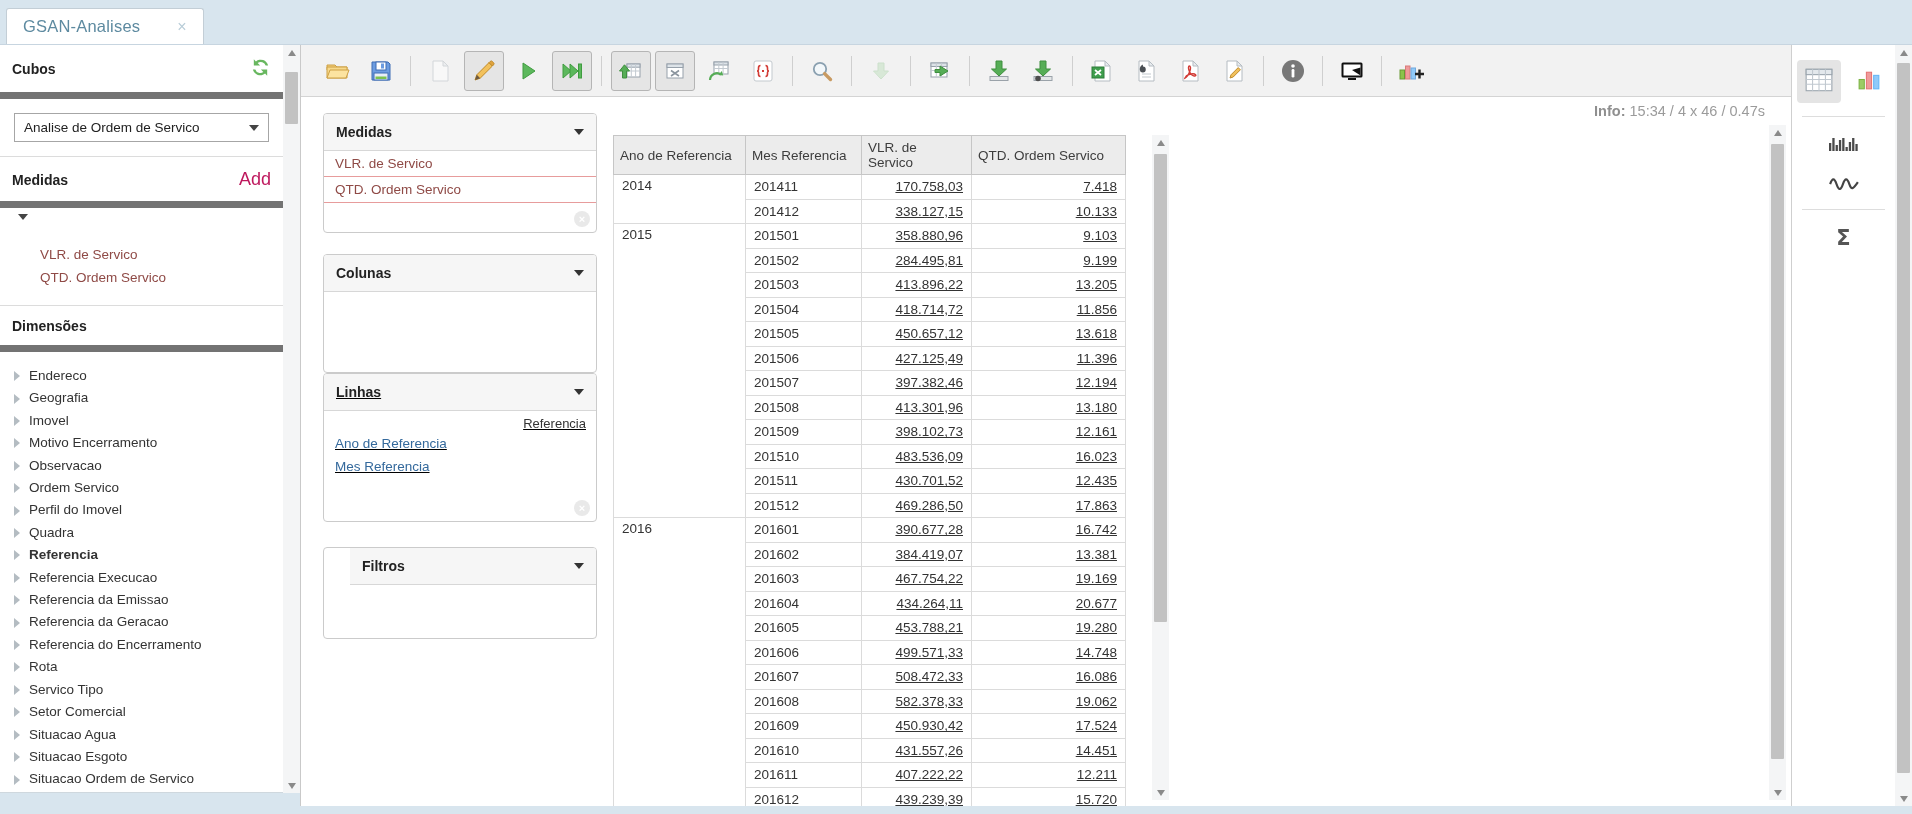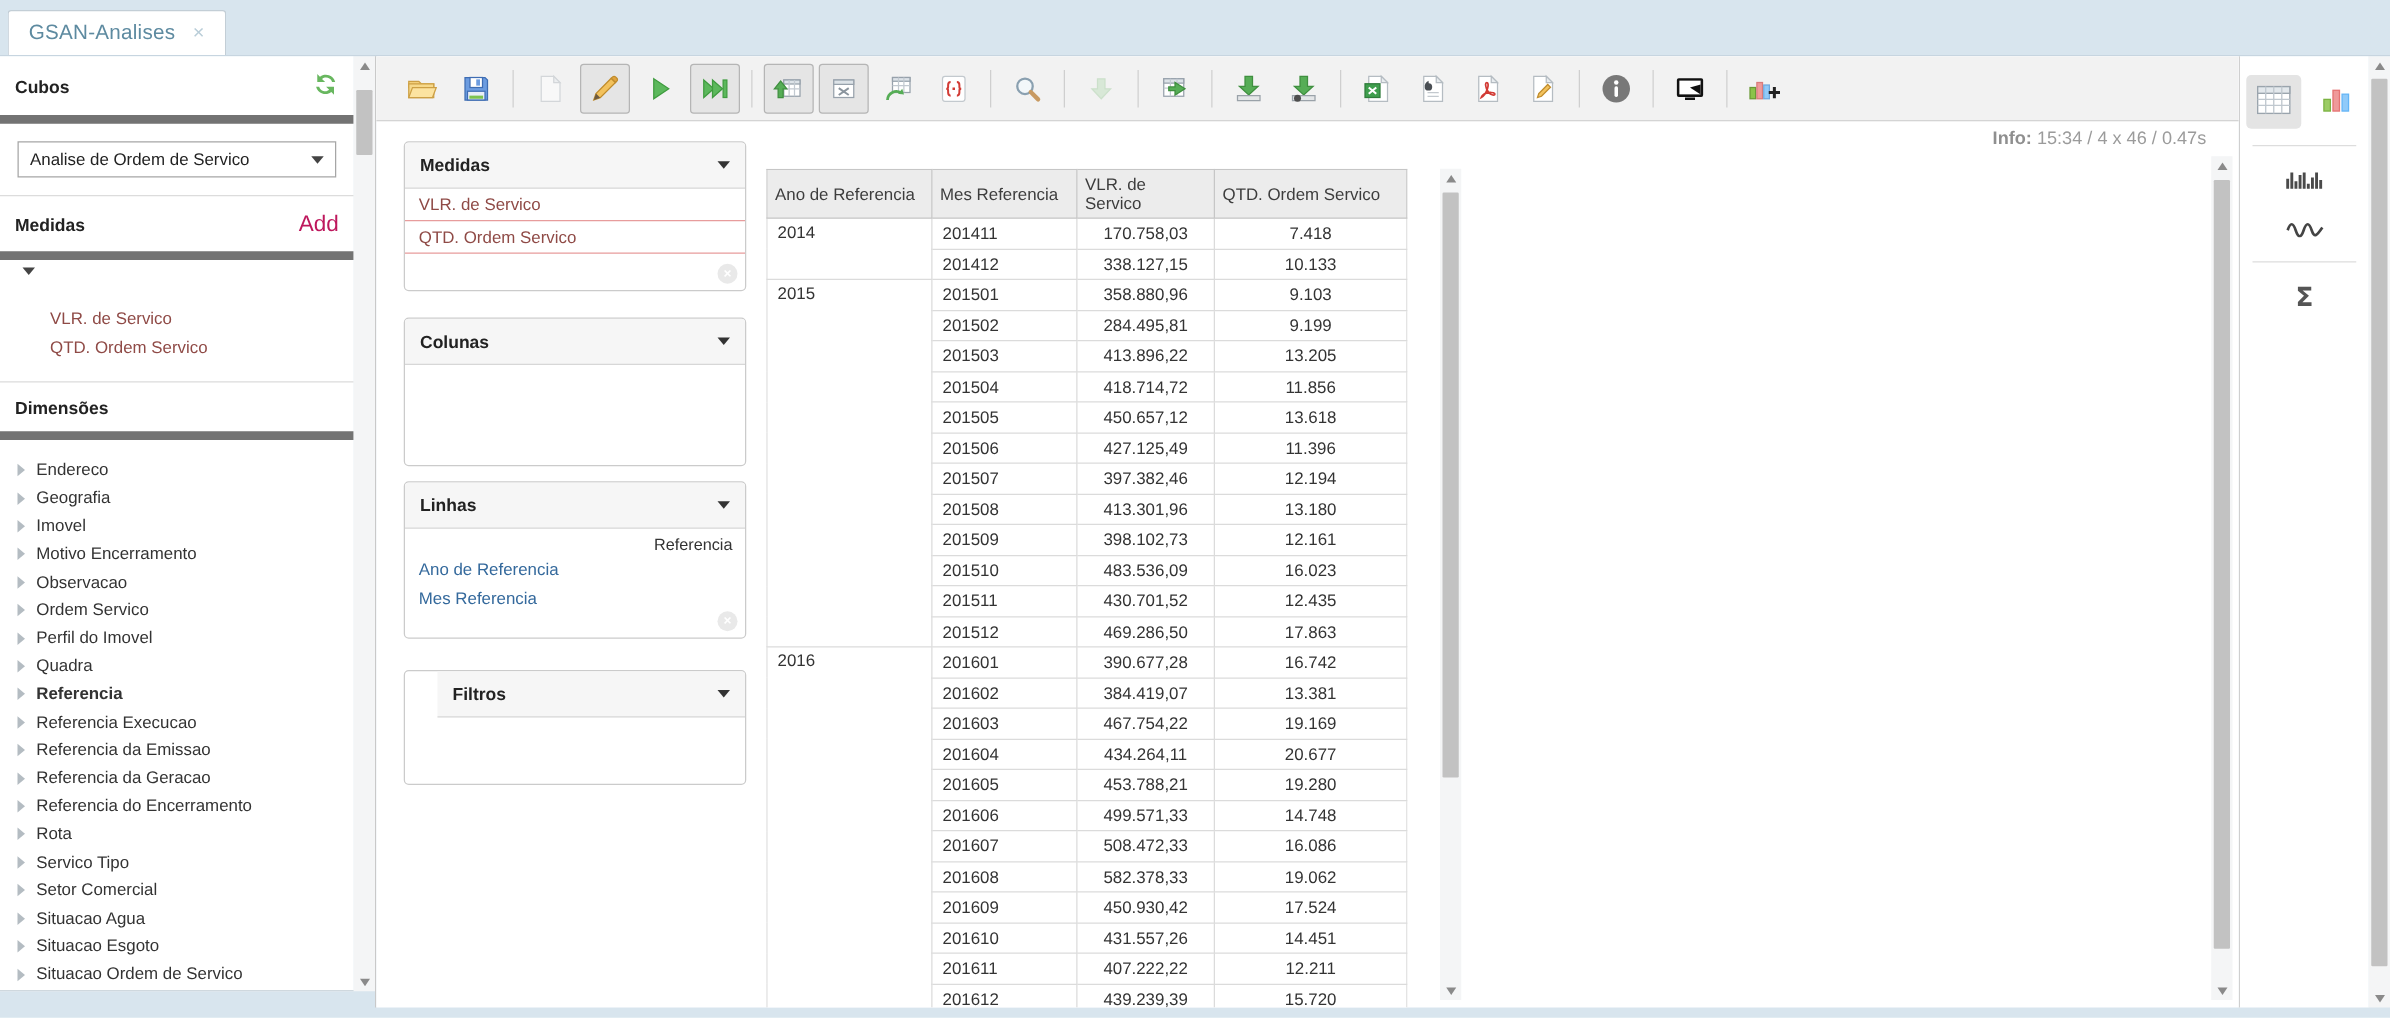--- a/index.html
+++ b/index.html
@@ -4,21 +4,21 @@
 <style>
   * { margin:0; padding:0; box-sizing:border-box; }
   html,body { width:1912px; height:814px; overflow:hidden;
     font-family:"Liberation Sans", sans-serif; background:#d8e5ee; }
 
   
   .tabbar { height:45px; background:#d8e5ee; border-bottom:1px solid #c7d5e0;
     display:flex; align-items:flex-end; padding-left:6px; }
   .tab { background:#fff; border:1px solid #c3ced6; border-bottom:none;
     border-radius:3px 3px 0 0; height:36px; padding:0 16px; display:flex;
-    align-items:center; gap:14px; }
+    align-items:center; gap:37px; }
   .tab-title { font-size:16.5px; color:#5d8aa0; letter-spacing:.2px; }
   .tab-close { color:#b9cdd8; font-size:16px; cursor:pointer; line-height:1; }
 
   .app { display:flex; height:761px; background:#d8e5ee; align-items:stretch; }
 
   
   .sidebar { width:283px; background:#fff; height:748px; border-bottom:1px solid #cfd8de;
     font-size:13.5px; color:#333; overflow:hidden; }
   .side-h { display:flex; justify-content:space-between; align-items:center;
     padding:12px 12px 11px 12px; border-bottom:7px solid #737373; }
@@ -74,31 +74,31 @@
     align-items:center; cursor:pointer; }
   .zone-h .tri-down-sm { border-top-color:#333; }
   .zone-item { padding:5px 11px; font-size:13.5px; color:var(--maroon);
     border-bottom:1px solid #e79c9c; cursor:grab; }
   .zone-item.blue { color:var(--linkblue); border-bottom:none; padding:4px 11px; }
   .hier-label { text-align:right; padding:5px 10px 1px 0; font-size:13px; color:#333; }
   .drop-x { position:absolute; right:6px; bottom:5px; width:16px; height:16px;
     border-radius:50%; background:#e9e9e9; color:#fff; font-size:11px; font-weight:bold;
     display:flex; align-items:center; justify-content:center; }
   #zone-medidas { height:120px; } #zone-colunas { height:119px; margin-top:21px; }
-  #zone-linhas { height:126px; margin-top:12px; } #zone-filtros { height:92px; margin-top:25px;padding-left:26px; }
+  #zone-linhas { height:149px; margin-top:0;text-decoration:underline; } #zone-filtros { height:92px; margin-top:25px;padding-left:26px; }
 
   
   .pivot-wrap { position:absolute; left:312px; top:90px; bottom:0; overflow:hidden; }
   table.pivot { border-collapse:collapse; font-size:13.5px; color:#333; table-layout:fixed; }
   table.pivot th { background:#ececec; border:1px solid #c6c6c6; font-weight:normal;
     color:#3d3d3d; text-align:left; padding:4px 6px; height:25px; }
   table.pivot td { border:1px solid #dbdbdb; padding:3px 8px; height:24.5px; background:#fff; }
   td.year { vertical-align:top; padding-top:5px; border:1px solid #d2d2d2; }
   td.mes { cursor:pointer; }
-  td.num { text-align:center; }
+  td.num { text-align:right;text-decoration:underline; }
   .c1{width:132px}.c2{width:116px}.c3{width:110px}.c4{width:154px}
 
   .table-sb { position:absolute; left:851px; top:90px; height:665px; }
   .main-sb  { position:absolute; right:5px;  top:80px; height:675px; }
 
   
   .rail { width:104px; background:#fff; border-left:1px solid #cfcfcf; padding-top:14px; }
   .rail-row { display:flex; align-items:center; justify-content:center; gap:8px; }
   .rail-btn { border:none; background:transparent; border-radius:4px; padding:7px; cursor:pointer; }
   .rail-btn.selected { background:#e4e4e4; }

